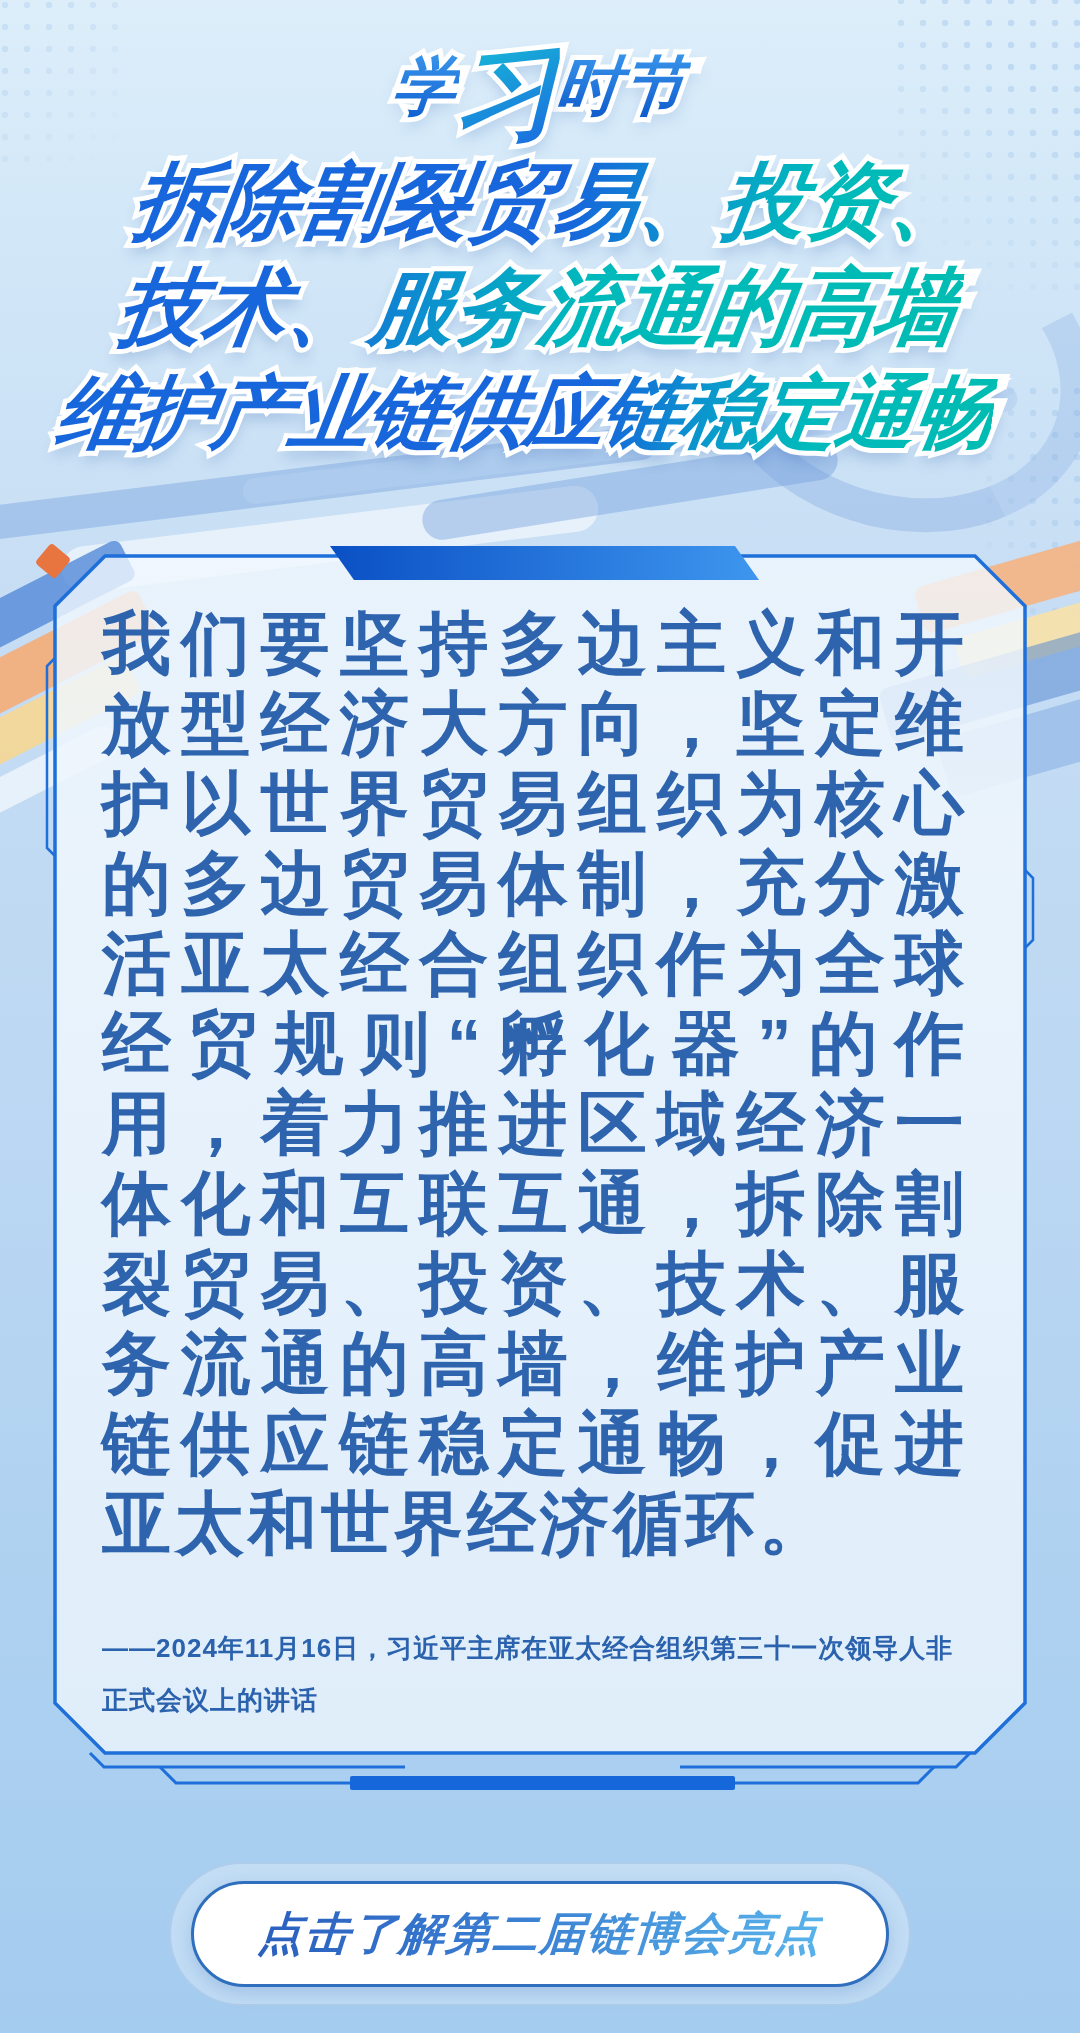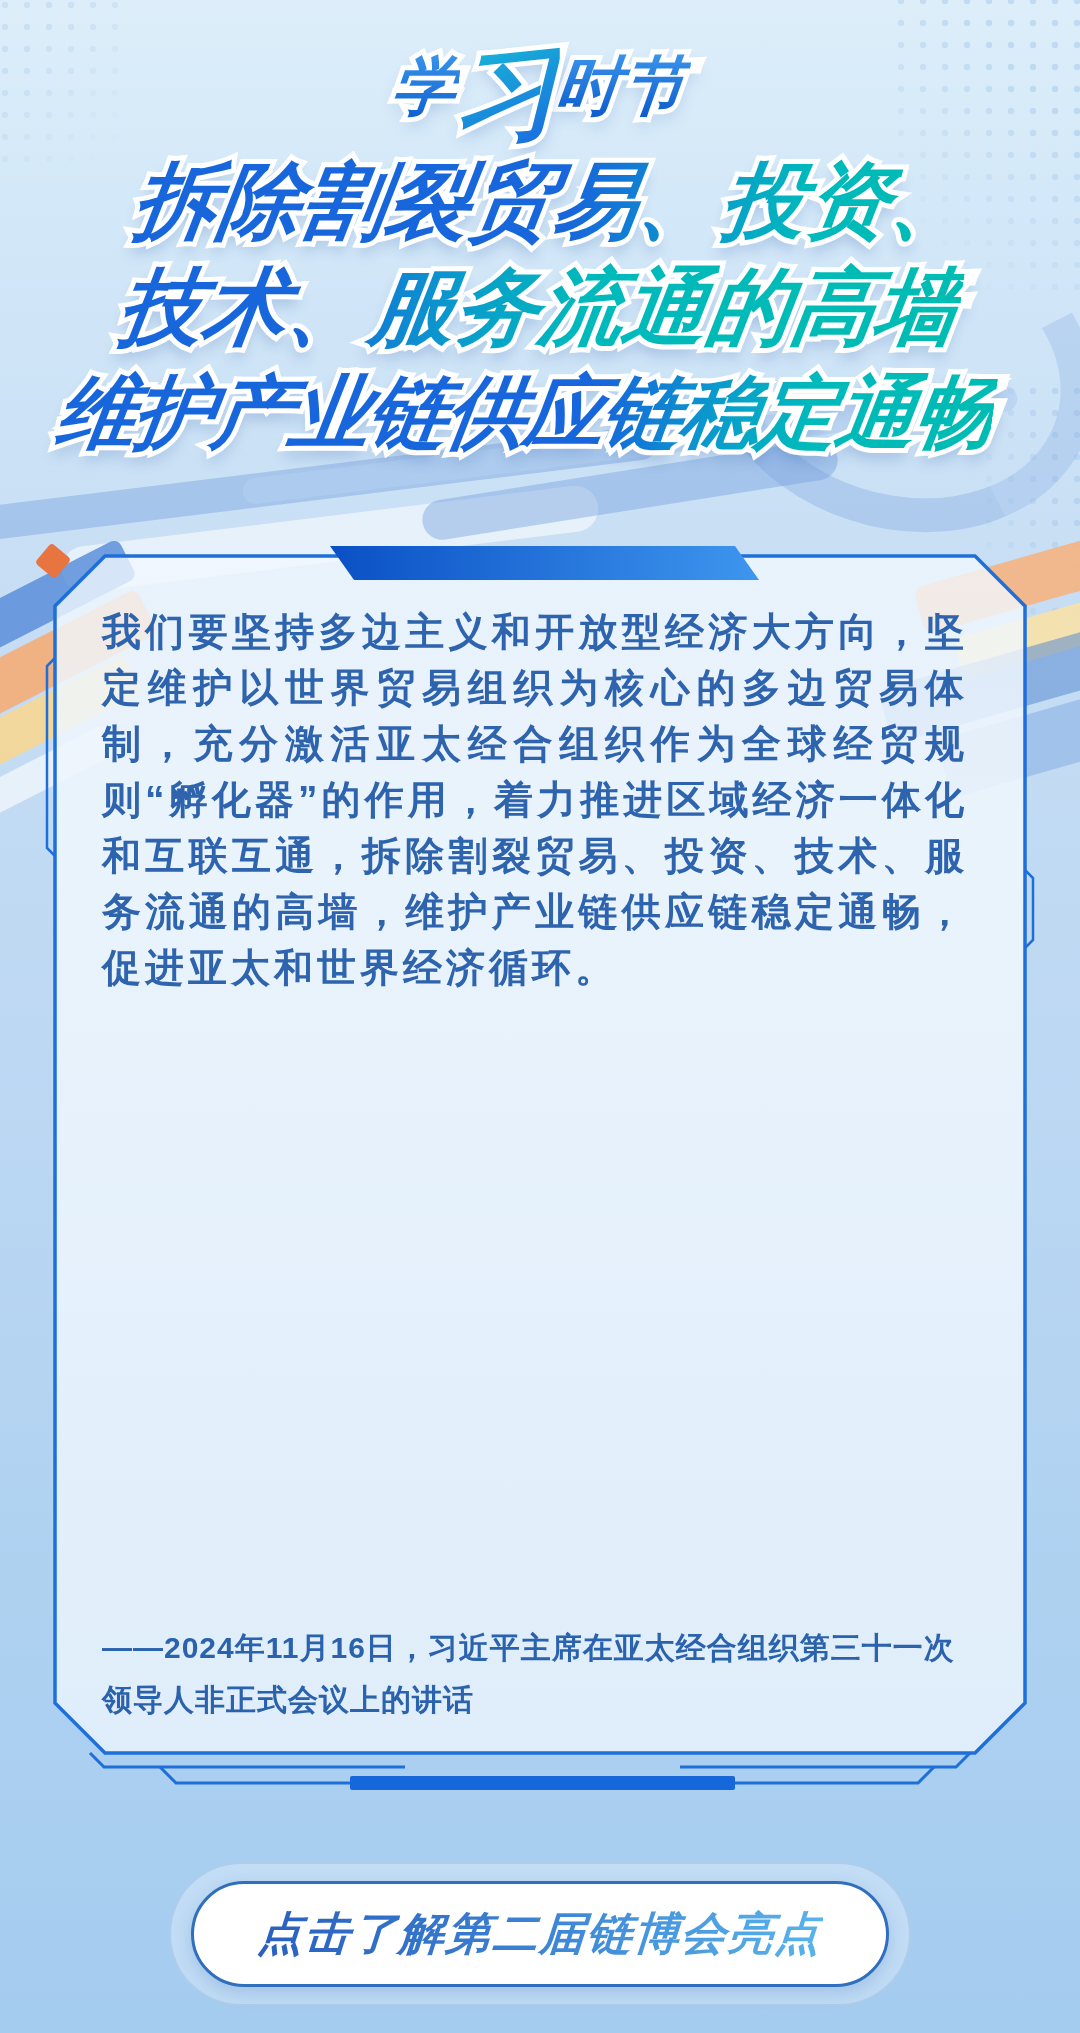--- a/index.html
+++ b/index.html
@@ -50,26 +50,26 @@
   .t-line .fill{position:relative;-webkit-background-clip:text;background-clip:text;color:transparent;}
   .t-line.g1 .fill{background:linear-gradient(92deg,#1766DB 0%,#1766DB 52%,#0A9ACC 68%,#00B9BC 80%,#00BCB2 100%);-webkit-background-clip:text;background-clip:text;}
   .t-line.g2 .fill{background:linear-gradient(92deg,#1766DB 0%,#1766DB 22%,#0A9ACC 40%,#00B9BC 55%,#00BCB2 100%);-webkit-background-clip:text;background-clip:text;}
   .t-line.g3 .fill{background:linear-gradient(92deg,#1766DB 0%,#1766DB 58%,#0A9ACC 70%,#00B9BC 80%,#00BCB2 100%);-webkit-background-clip:text;background-clip:text;}
   .t-line.g3{font-size:80px;letter-spacing:-2px;}
   
   .frame-svg{left:40px;top:540px;width:1000px;height:1270px;}
   
   .quote-text{
     left:102px;top:604px;width:866px;
-    font-size:39px;line-height:56px;font-weight:700;
+    font-size:69px;line-height:80px;font-weight:700;
     color:#2E63AE;letter-spacing:4px;text-align:justify;
   }
   .attribution{
     left:102px;top:1622px;width:872px;
-    font-size:30px;line-height:52px;font-weight:600;
+    font-size:26px;line-height:52px;font-weight:600;
     color:#2B62AD;letter-spacing:1px;
   }
   
   .cta-halo{
     left:50%;top:1862px;transform:translateX(-50%);
     padding:17px 20px;border-radius:90px;
     background:rgba(255,255,255,0.30);
     border:2px solid rgba(165,195,230,0.65);
   }
   .cta-button{

